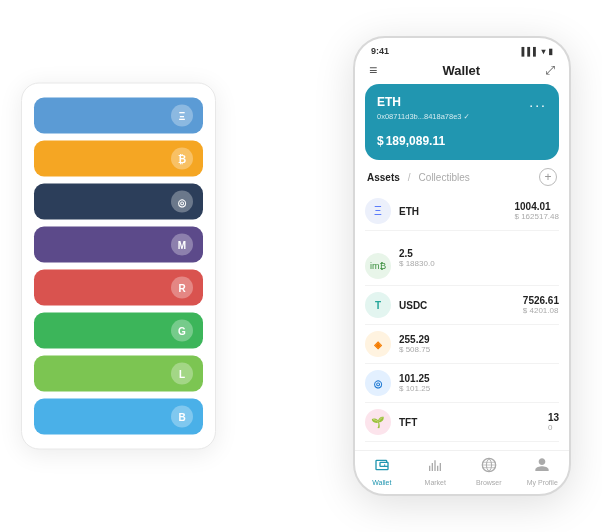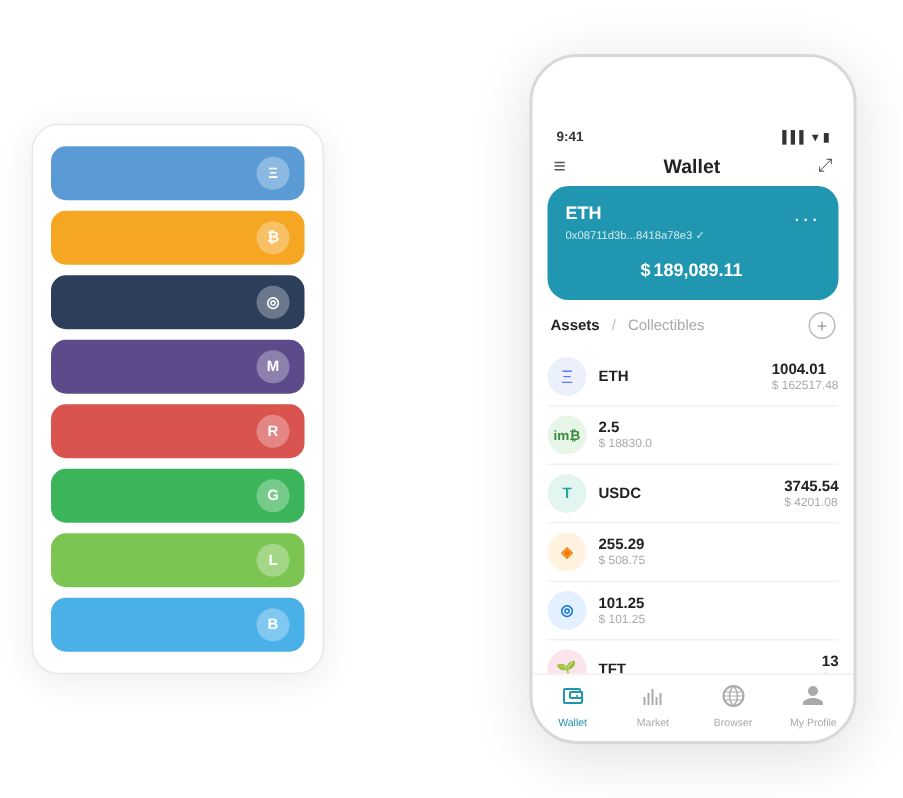--- a/index.html
+++ b/index.html
@@ -92,21 +92,20 @@
     }
 
     .phone-status-bar {
       display: flex;
       align-items: center;
       justify-content: space-between;
       padding: 8px 16px 2px;
       font-size: 9px;
       color: #333;
       font-weight: 600;
-      margin-top: 40px;
     }
 
     .status-icons {
       display: flex;
       gap: 3px;
       align-items: center;
       font-size: 8px;
     }
 
     .phone-header {
@@ -161,21 +160,21 @@
 
     .eth-card-address {
       font-size: 7.5px;
       color: rgba(255,255,255,0.8);
       margin: 2px 0 6px;
     }
 
     .eth-card-balance {
       font-size: 20px;
       font-weight: 700;
-      text-align: center;
+      text-align: left;
     }
 
     .eth-card-balance span {
       font-size: 12px;
       margin-right: 2px;
     }
 
     
     .assets-header {
       display: flex;
@@ -383,32 +382,32 @@
       <div class="asset-item">
         <div class="asset-icon icon-eth">Ξ</div>
         <span class="asset-name">ETH</span>
         <div class="asset-values">
           <div class="asset-amount">1004.01</div>
           <div class="asset-usd">$ 162517.48</div>
         </div>
       </div>
 
       <div class="asset-item">
-        <div class="asset-icon icon-imbtc" style="font-size:9px;font-weight:700;">im₿</div>
+        <div class="asset-icon icon-imbtc" style="font-size:9px;font-weight:400;margin-top:16px;">im₿</div>
         <div class="asset-values">
           <div class="asset-amount">2.5</div>
           <div class="asset-usd">$ 18830.0</div>
         </div>
       </div>
 
       <div class="asset-item">
         <div class="asset-icon icon-usdt" style="font-size:10px;font-weight:700;">T</div>
         <span class="asset-name">USDC</span>
         <div class="asset-values">
-          <div class="asset-amount">3745.54</div>
+          <div class="asset-amount">7526.61</div>
           <div class="asset-usd">$ 4201.08</div>
         </div>
       </div>
 
       <div class="asset-item">
         <div class="asset-icon icon-dai" style="font-size:10px;font-weight:700;">◈</div>
         <div class="asset-values">
           <div class="asset-amount">255.29</div>
           <div class="asset-usd">$ 508.75</div>
         </div>

